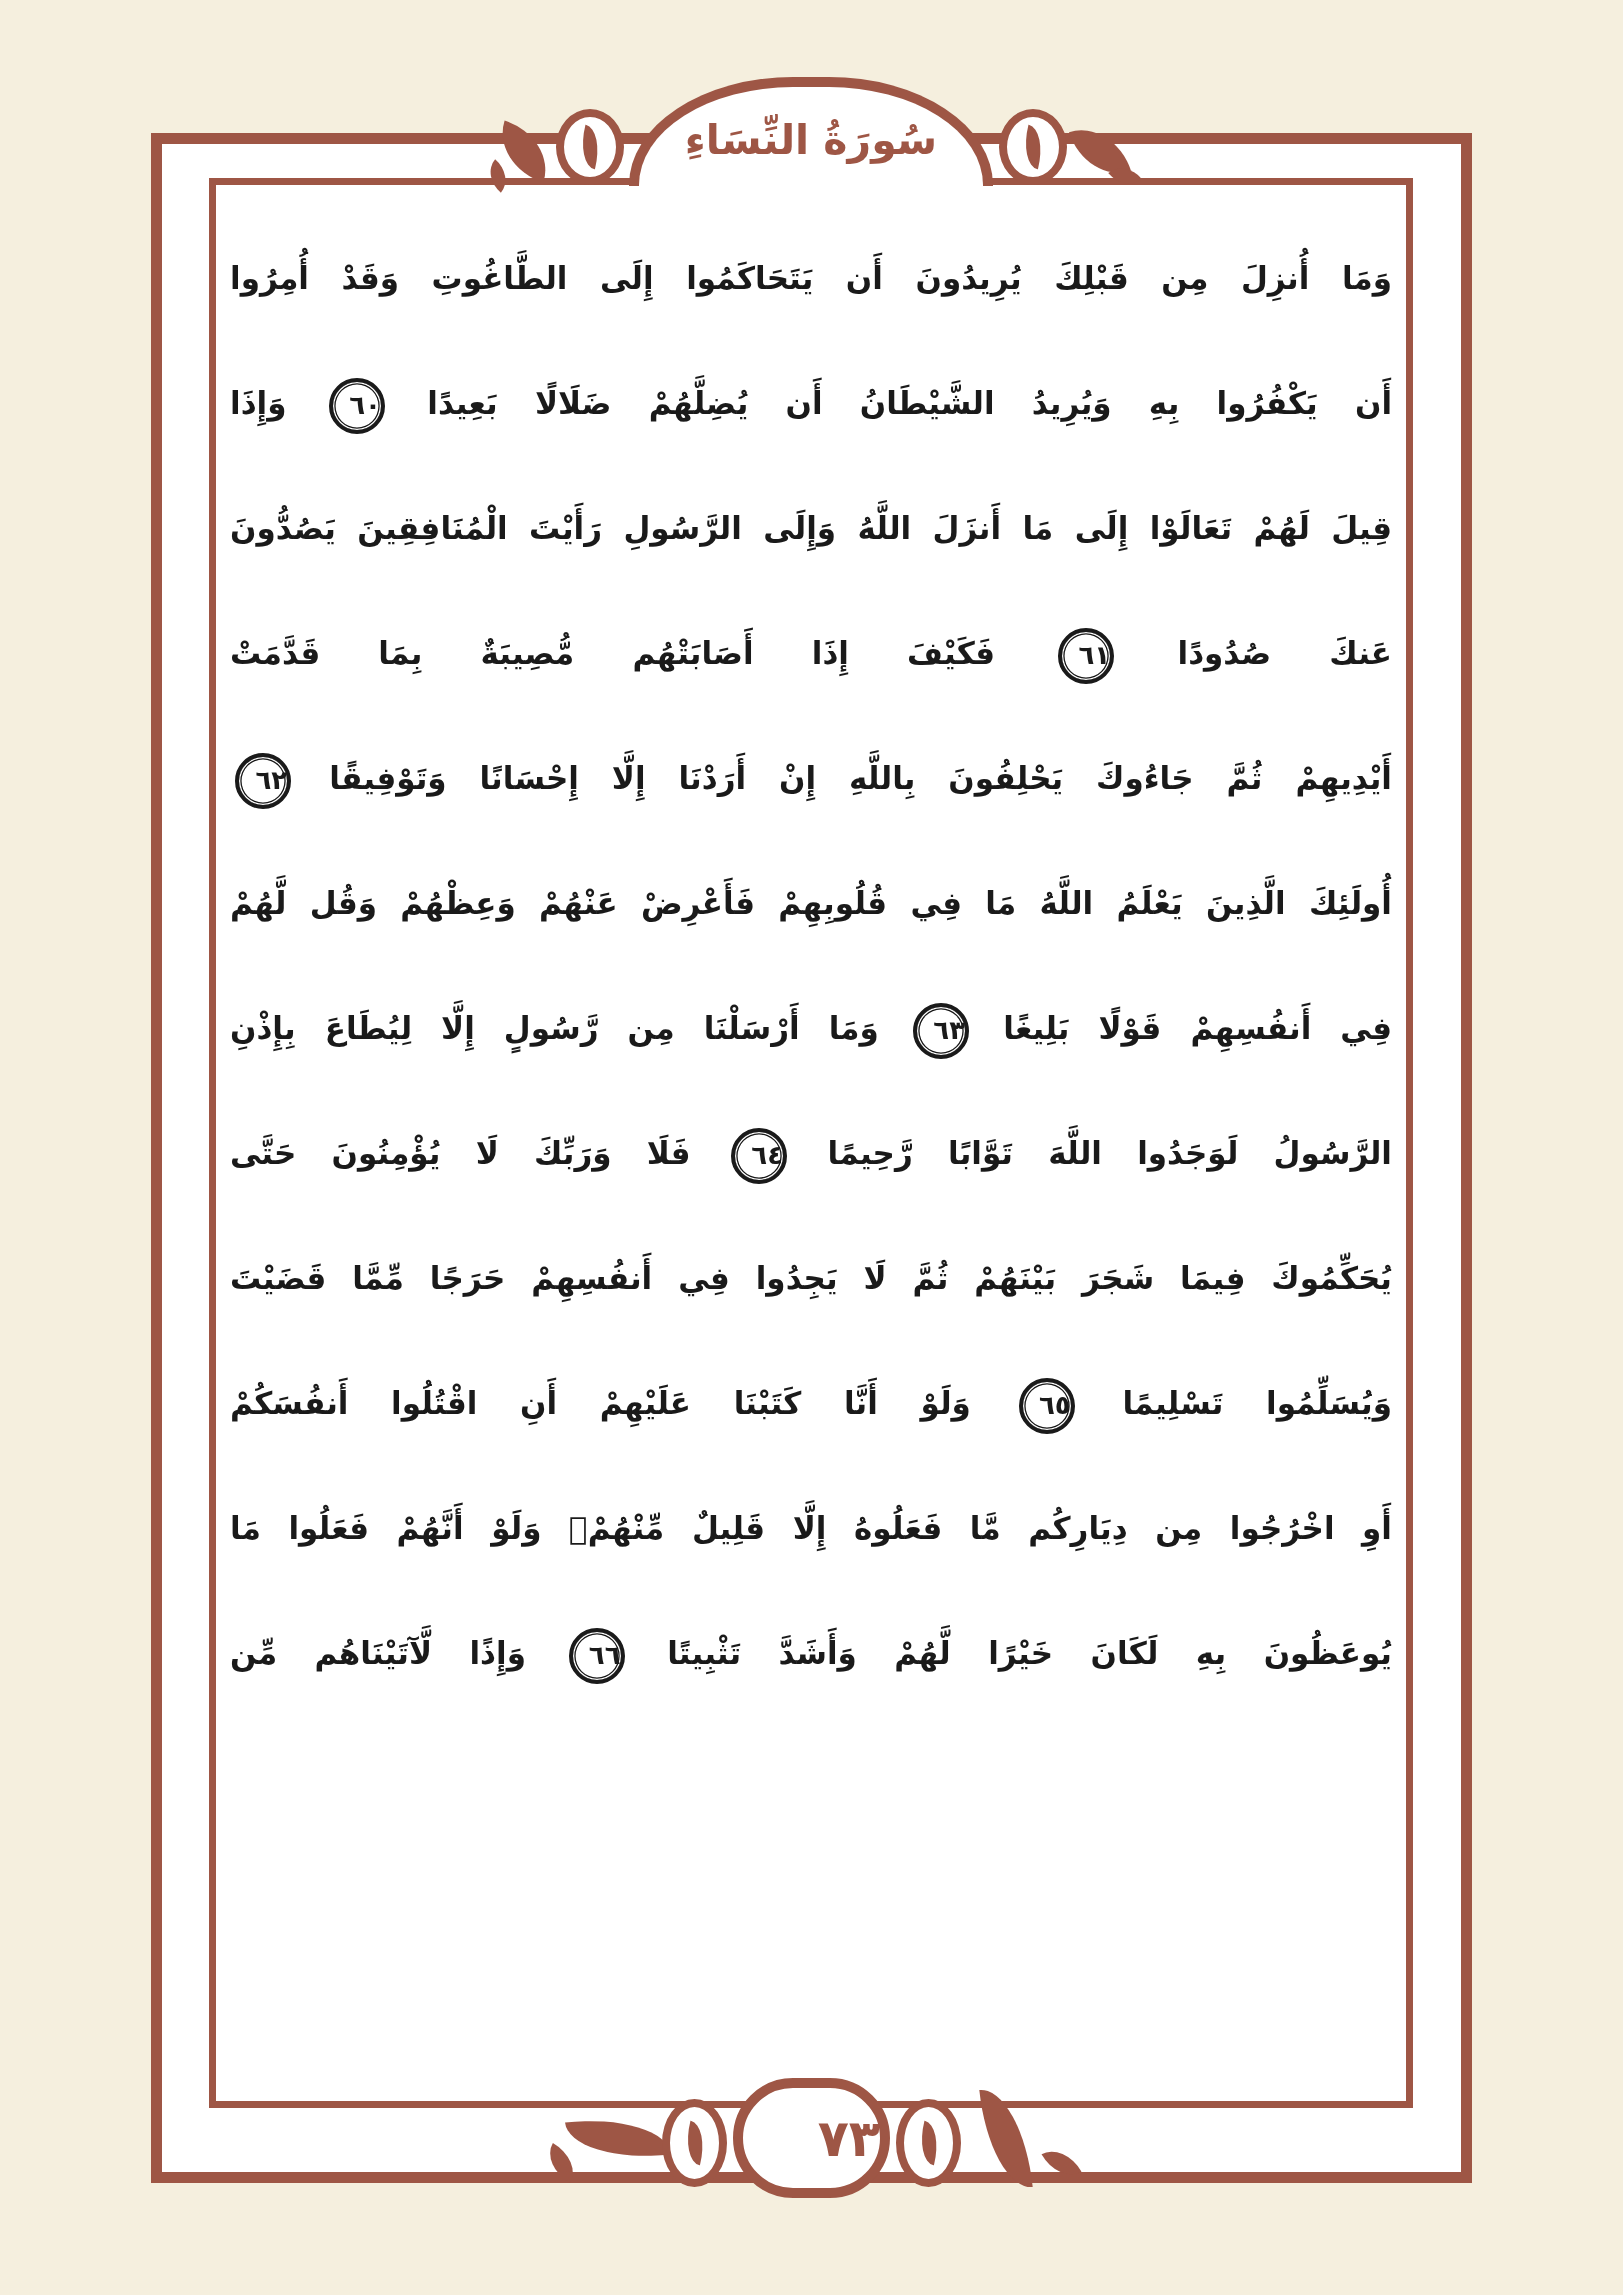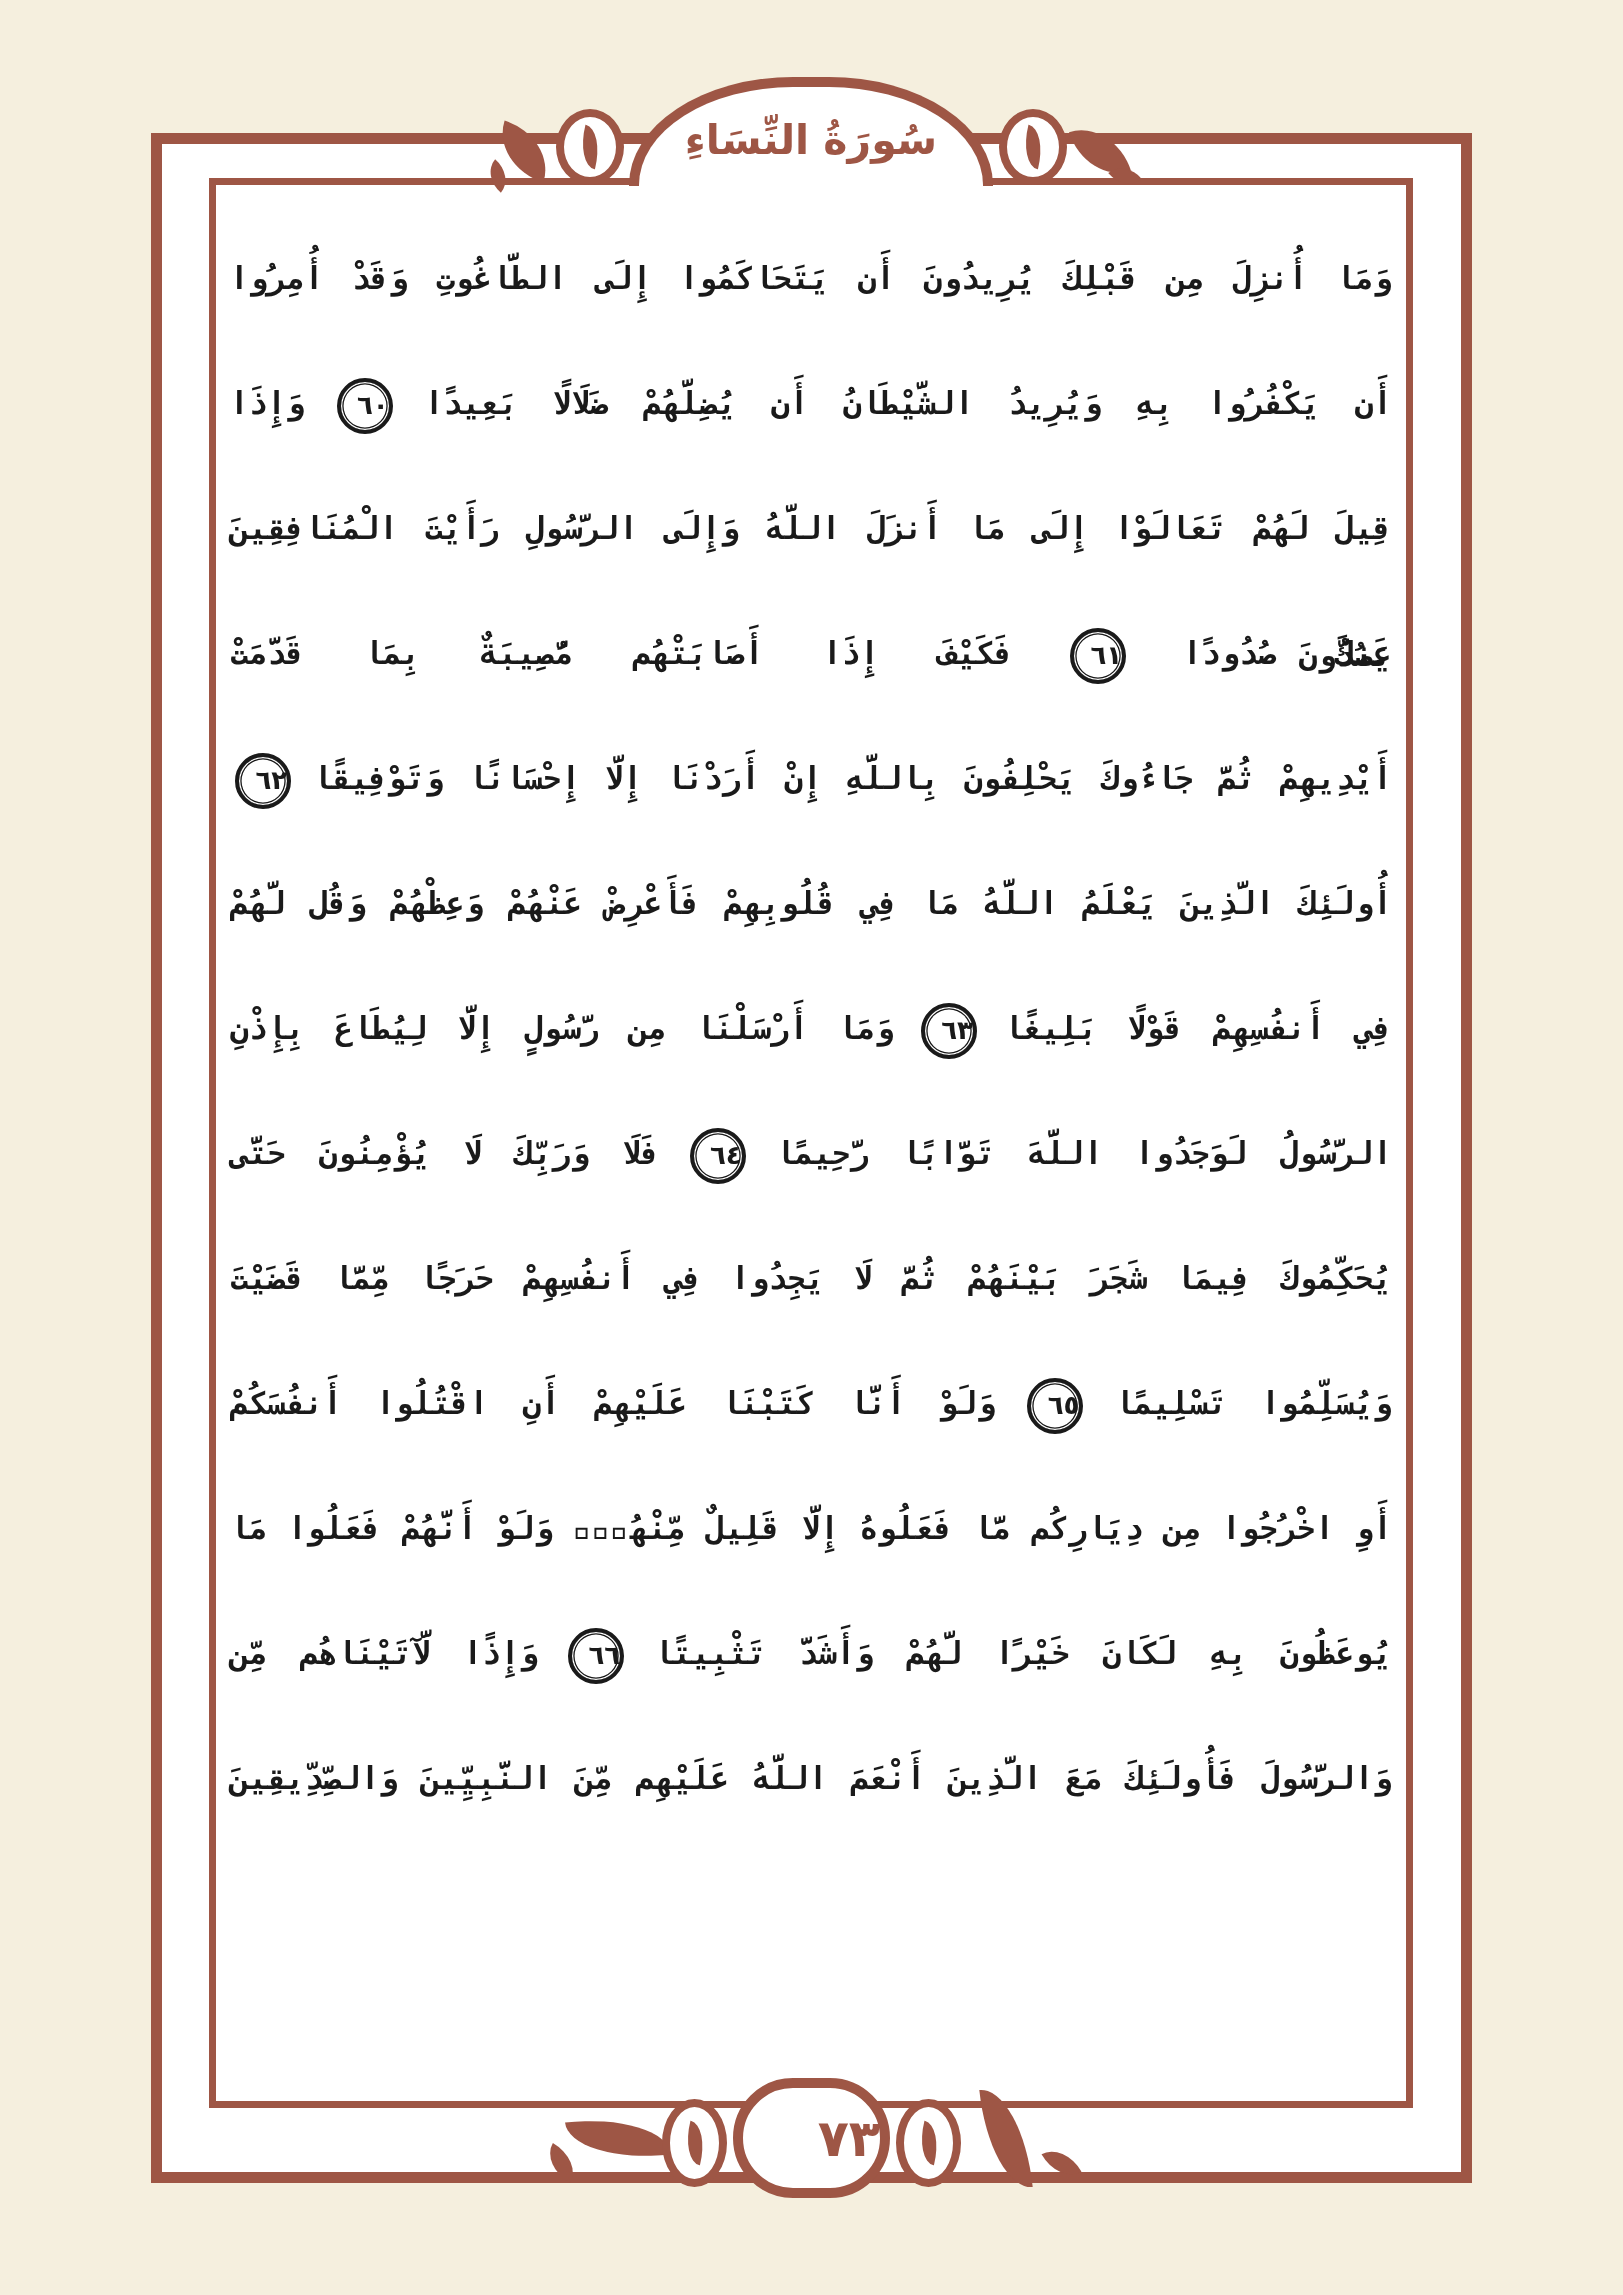--- a/index.html
+++ b/index.html
@@ -110,21 +110,21 @@
     line-height:125px;
     text-align:justify;
     text-align-last:justify;
     direction:rtl;
     font-size:31px;
     font-weight:700;
     color:var(--ink);
     white-space:normal;
     overflow:visible;
   }
-  .qtext { color:var(--ink);font-family:Liberation Mono, monospace; }
+  .qtext { color:var(--ink); }
   .ayah-marker {
     display:inline-block;
     width:56px; height:56px;
     border:4.6px solid var(--ink);
     border-radius:50%;
     background:#ffffff;
     color:var(--ink);
     font-size:26px; font-weight:bold;
     line-height:47px;
     text-align:right;
@@ -157,21 +157,20 @@
       <div class="qline"><span class="qtext">قِيلَ لَهُمْ تَعَالَوْا إِلَى مَا أَنزَلَ اللَّهُ وَإِلَى الرَّسُولِ رَأَيْتَ الْمُنَافِقِينَ يَصُدُّونَ</span></div>
       <div class="qline"><span class="qtext">عَنكَ صُدُودًا</span> <span class="ayah-marker">٦١</span> <span class="qtext">فَكَيْفَ إِذَا أَصَابَتْهُم مُّصِيبَةٌ بِمَا قَدَّمَتْ</span></div>
       <div class="qline"><span class="qtext">أَيْدِيهِمْ ثُمَّ جَاءُوكَ يَحْلِفُونَ بِاللَّهِ إِنْ أَرَدْنَا إِلَّا إِحْسَانًا وَتَوْفِيقًا</span> <span class="ayah-marker">٦٢</span></div>
       <div class="qline"><span class="qtext">أُولَئِكَ الَّذِينَ يَعْلَمُ اللَّهُ مَا فِي قُلُوبِهِمْ فَأَعْرِضْ عَنْهُمْ وَعِظْهُمْ وَقُل لَّهُمْ</span></div>
       <div class="qline"><span class="qtext">فِي أَنفُسِهِمْ قَوْلًا بَلِيغًا</span> <span class="ayah-marker">٦٣</span> <span class="qtext">وَمَا أَرْسَلْنَا مِن رَّسُولٍ إِلَّا لِيُطَاعَ بِإِذْنِ</span></div>
       <div class="qline"><span class="qtext">الرَّسُولُ لَوَجَدُوا اللَّهَ تَوَّابًا رَّحِيمًا</span> <span class="ayah-marker">٦٤</span> <span class="qtext">فَلَا وَرَبِّكَ لَا يُؤْمِنُونَ حَتَّى</span></div>
       <div class="qline"><span class="qtext">يُحَكِّمُوكَ فِيمَا شَجَرَ بَيْنَهُمْ ثُمَّ لَا يَجِدُوا فِي أَنفُسِهِمْ حَرَجًا مِّمَّا قَضَيْتَ</span></div>
       <div class="qline"><span class="qtext">وَيُسَلِّمُوا تَسْلِيمًا</span> <span class="ayah-marker">٦٥</span> <span class="qtext">وَلَوْ أَنَّا كَتَبْنَا عَلَيْهِمْ أَنِ اقْتُلُوا أَنفُسَكُمْ</span></div>
       <div class="qline"><span class="qtext">أَوِ اخْرُجُوا مِن دِيَارِكُم مَّا فَعَلُوهُ إِلَّا قَلِيلٌ مِّنْهُمْۖ وَلَوْ أَنَّهُمْ فَعَلُوا مَا</span></div>
       <div class="qline"><span class="qtext">يُوعَظُونَ بِهِ لَكَانَ خَيْرًا لَّهُمْ وَأَشَدَّ تَثْبِيتًا</span> <span class="ayah-marker">٦٦</span> <span class="qtext">وَإِذًا لَّآتَيْنَاهُم مِّن</span></div>
-      <div class="qline"><span class="qtext">وَالرَّسُولَ فَأُولَئِكَ مَعَ الَّذِينَ أَنْعَمَ اللَّهُ عَلَيْهِم مِّنَ النَّبِيِّينَ وَالصِّدِّيقِينَ</span></div>
     </div>
 
   <div class="leaf ftr-l1"></div>
   <div class="leaf ftr-l2"></div>
   <div class="leaf ftr-r1"></div>
   <div class="leaf ftr-r2"></div>
   <div class="medallion ftr-left"></div>
   <div class="medallion ftr-right"></div>
   <div class="cartouche">
     <span class="page-number">٧٣</span>

